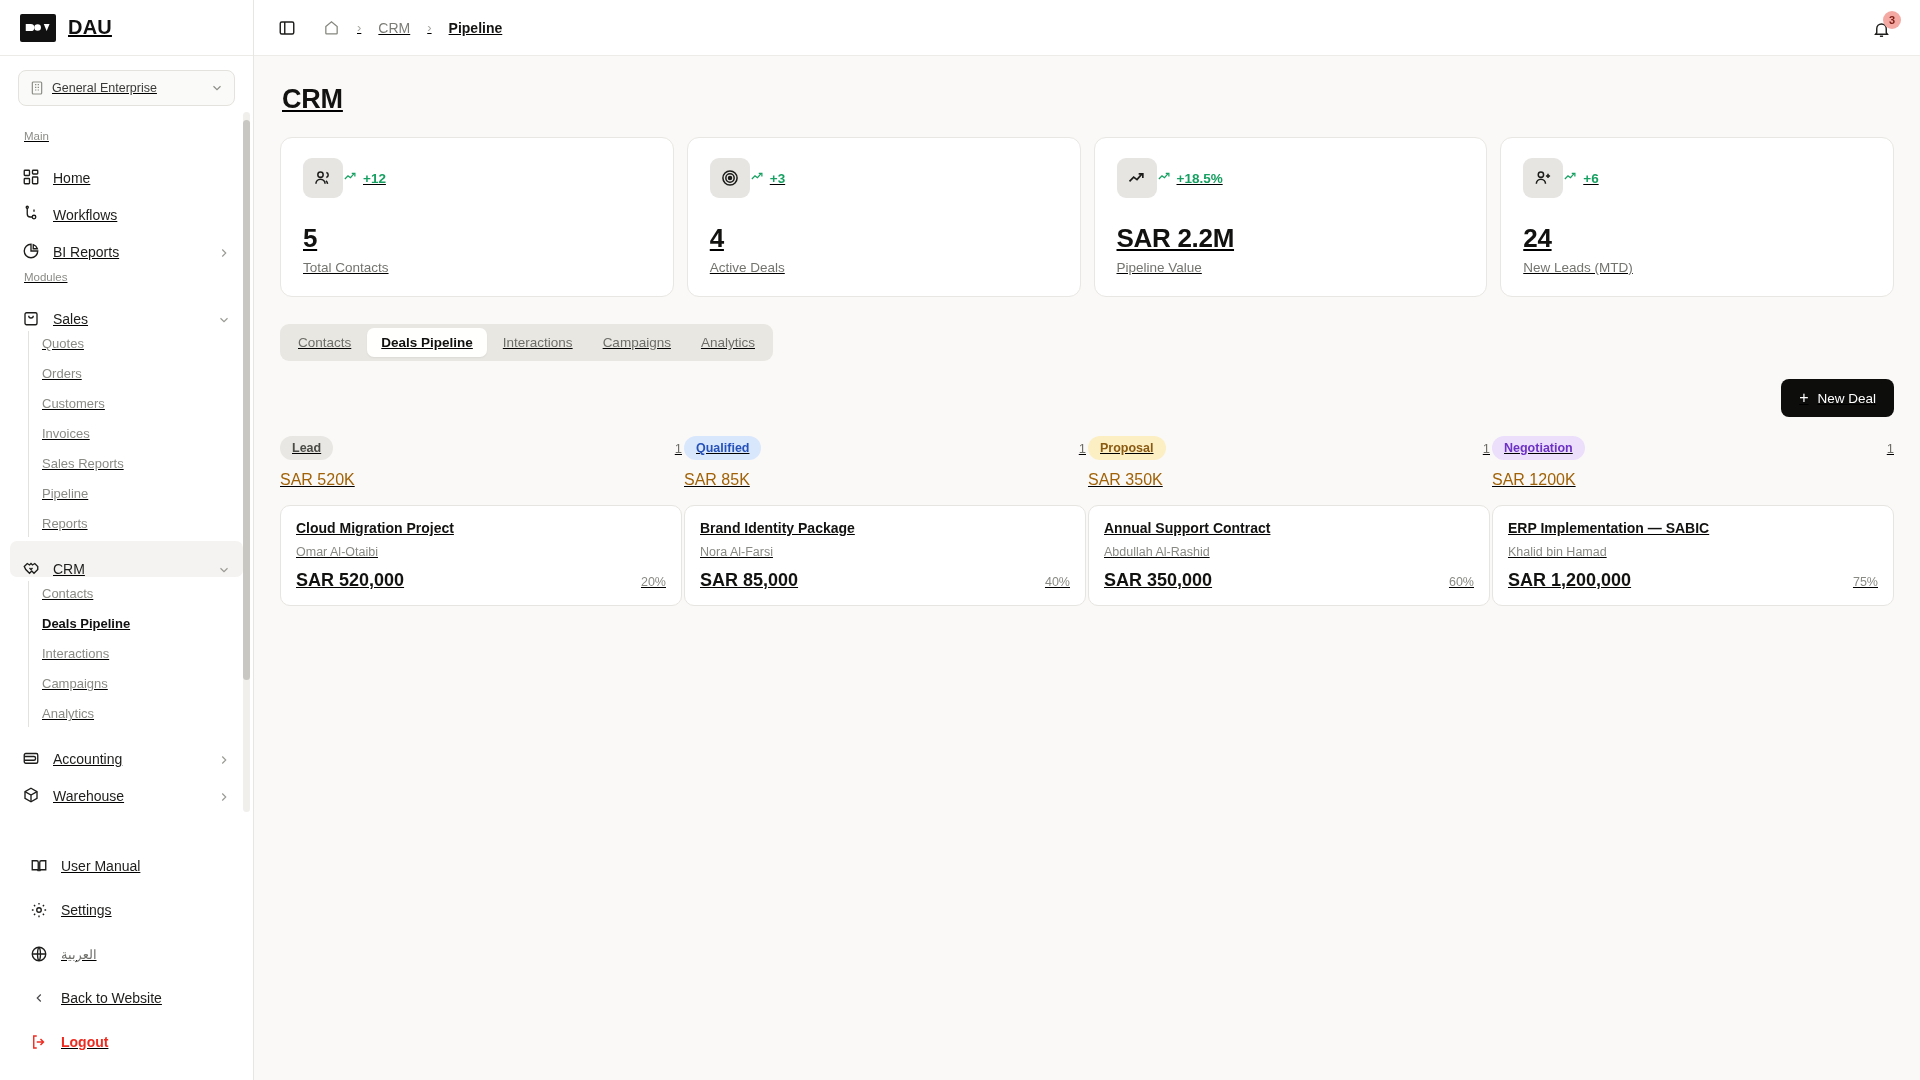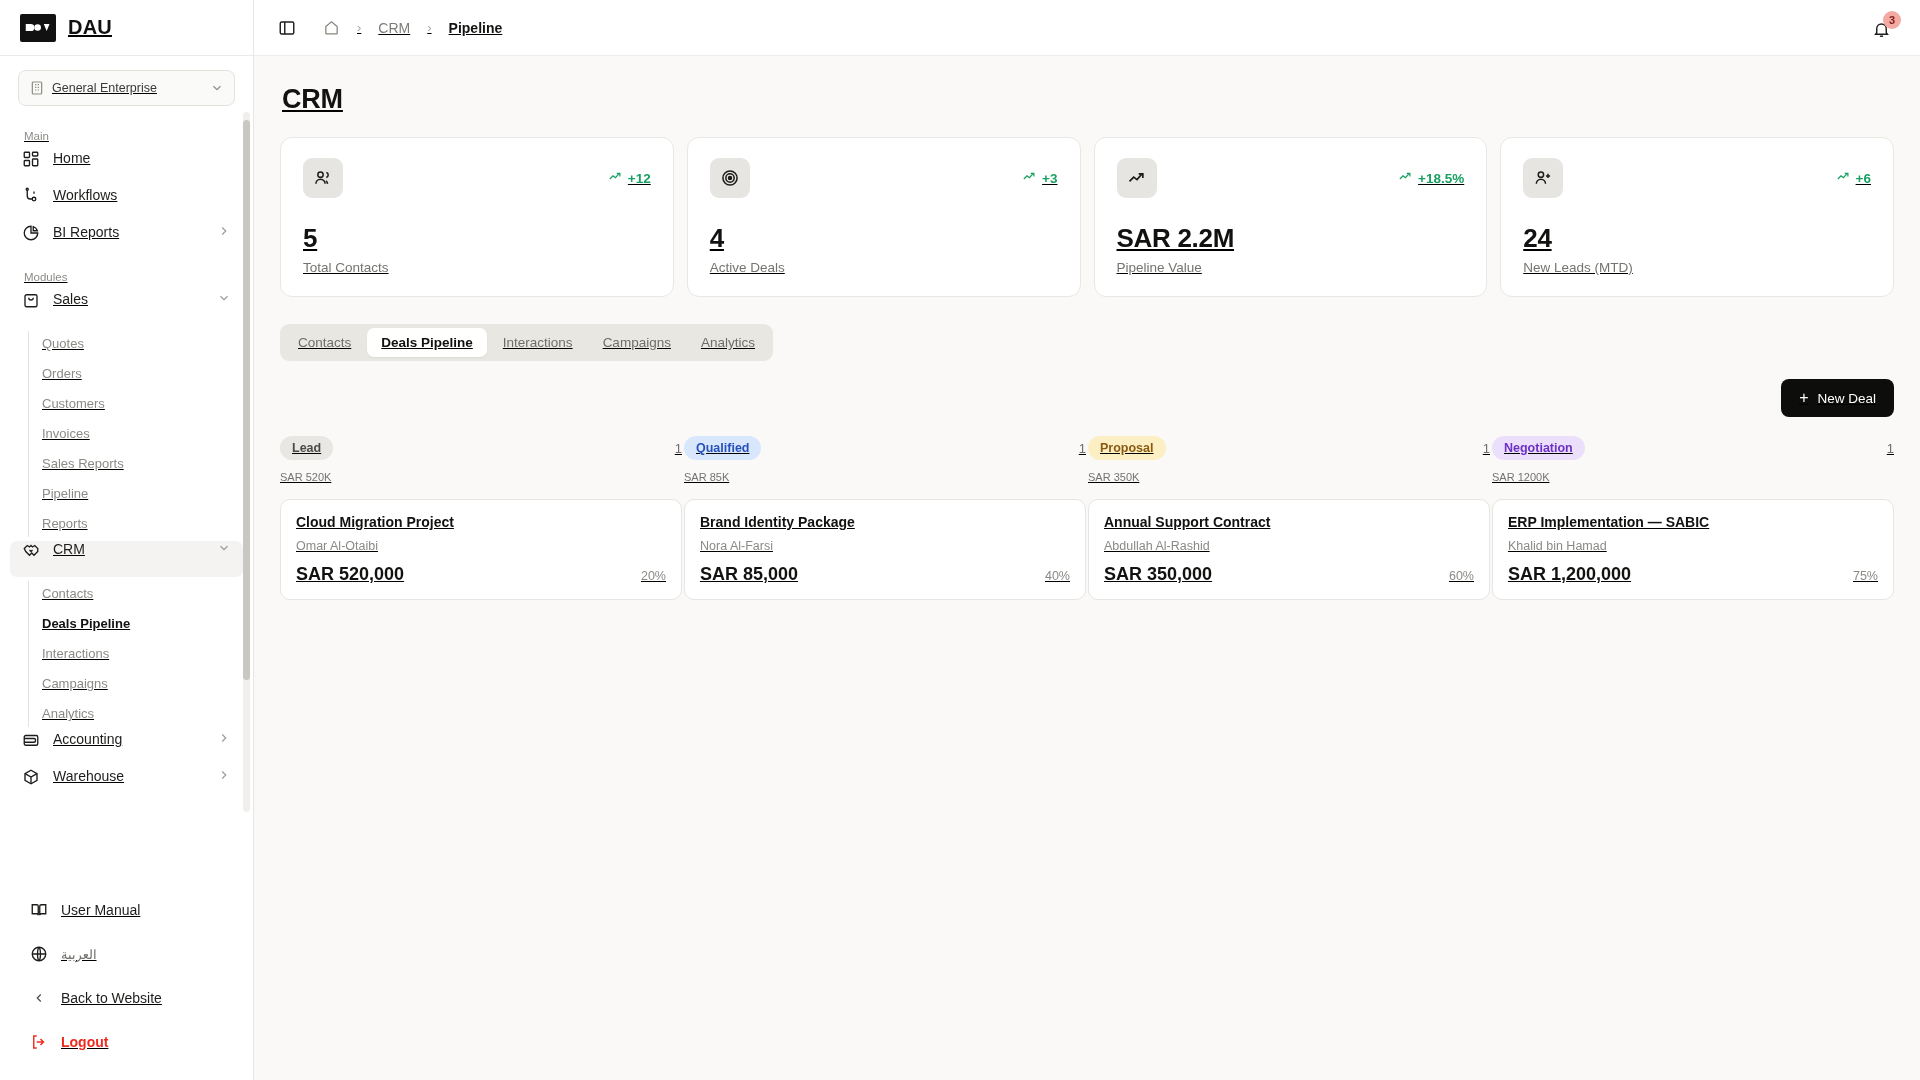--- a/index.html
+++ b/index.html
@@ -49,21 +49,21 @@
   }
   .scrollbar-thumb {
     position: absolute; right: 3px; top: 10px; width: 7px; height: 560px;
     background: #c9c7c1; border-radius: 4px;
   }
 
   .nav-section {
     font-size: 11.5px; color: #8c8c87; padding: 10px 24px 7px 24px; font-weight: 400;
   }
   .nav-item {
-    display: flex; align-items: flex-start; gap: 13px;
+    display: flex; align-items: flex-end; gap: 13px;
     height: 36px; margin: 1px 10px; padding: 0 12px;
     border-radius: 7px; cursor: pointer; color: #1d1d1b;
     font-size: 14px;
   }
   .nav-item.active-parent { background: #f4f3f1; }
   .nav-item .ic { width: 18px; height: 18px; flex: 0 0 18px; color: #1d1d1b; display:flex; }
   .nav-item .lbl { flex: 1; }
   .nav-item .chev { width: 14px; height: 14px; color: #9a9a95; }
 
   .subnav { position: relative; margin: 2px 0 2px 0; padding-left: 0; }
@@ -112,21 +112,21 @@
   }
 
   .content { flex: 1 1 auto; overflow: hidden; padding: 26px 26px 0 26px; }
   .page-title { font-size: 27px; font-weight: 700; color: #121211; margin: 2px 0 22px 2px; letter-spacing: -.2px; }
 
   .kpi-row { display: flex; gap: 13px; }
   .kpi-card {
     flex: 1 1 0; background: #ffffff; border: 1px solid #e9e7e3;
     border-radius: 12px; padding: 20px 22px 20px 22px; min-height: 160px;
   }
-  .kpi-top { display: flex; align-items: center; justify-content: space-between; }
+  .kpi-top { display: flex; align-items: center; }
   .kpi-ico-box {
     width: 40px; height: 40px; border-radius: 9px; background: #e6e5e2;
     display: flex; align-items: center; justify-content: center; color: #1b1b19;
   }
   .kpi-ico-box svg { width: 20px; height: 20px; }
   .kpi-delta { display: flex; align-items: center; gap: 5px; color: #16a061; font-size: 13.5px; font-weight: 700; }
   .kpi-delta svg { width: 15px; height: 15px; }
   .kpi-value { font-size: 26px; font-weight: 700; color: #121211; margin-top: 25px; letter-spacing: -.3px; }
   .kpi-label { font-size: 13.5px; color: #74746f; margin-top: 6px; }
 
@@ -149,21 +149,21 @@
   .new-deal-btn .plus { font-size: 16px; line-height: 1; }
 
   .pipeline { display: flex; gap: 2px; margin-top: 19px; }
   .stage-col { flex: 1 1 0; min-width: 0; }
   .stage-head { display: flex; align-items: center; justify-content: space-between; }
   .stage-chip {
     display: inline-flex; align-items: center; height: 24px; padding: 0 12px;
     border-radius: 12px; font-size: 12.5px; font-weight: 700;
   }
   .stage-count { font-size: 13px; color: #6e6e69; }
-  .stage-sum { font-size: 11px; color: #737373; margin-top: 11px; }
+  .stage-sum { font-size: 16px; color: #a16207; margin-top: 11px; }
 
   .deal-card {
     background: #ffffff; border: 1px solid #e7e5e1; border-radius: 10px;
     padding: 14px 15px 14px 15px; margin-top: 16px; cursor: pointer;
   }
   .deal-title { font-size: 14px; font-weight: 700; color: #121211; }
   .deal-owner { font-size: 12.5px; color: #8a8a85; margin-top: 9px; }
   .deal-foot { display: flex; align-items: baseline; justify-content: space-between; margin-top: 11px; }
   .deal-amount { font-size: 18px; font-weight: 700; color: #121211; }
   .deal-prob { font-size: 12.5px; color: #8a8a85; }
@@ -331,20 +331,29 @@
       <div class="foot-item">
         <span class="ic">
           <svg viewBox="0 0 24 24" width="18" height="18" fill="none" stroke="currentColor" stroke-width="1.8">
             <path d="M3 5h6a2 2 0 0 1 2 2v12a2 2 0 0 0-2-2H3z"></path>
               <path d="M21 5h-6a2 2 0 0 0-2 2v12a2 2 0 0 1 2-2h6z"></path>
           </svg>
         </span>
         <span>User Manual</span>
       </div>
 
+      <div class="foot-item">
+        <span class="ic">
+          <svg viewBox="0 0 24 24" width="18" height="18" fill="none" stroke="currentColor" stroke-width="1.8">
+            <circle cx="12" cy="12" r="3"></circle>
+            <path d="M12 2.5v2.2M12 19.3v2.2M21.5 12h-2.2M4.7 12H2.5M18.7 5.3l-1.6 1.6M6.9 17.1l-1.6 1.6M18.7 18.7l-1.6-1.6M6.9 6.9L5.3 5.3"></path>
+          </svg>
+        </span>
+        <span>Settings</span>
+      </div>
 
       <div class="foot-item">
         <span class="ic">
           <svg viewBox="0 0 24 24" width="18" height="18" fill="none" stroke="currentColor" stroke-width="1.8">
             <circle cx="12" cy="12" r="9"></circle>
               <path d="M3 12h18M12 3c2.6 2.6 2.6 15.4 0 18M12 3c-2.6 2.6-2.6 15.4 0 18"></path>
           </svg>
         </span>
         <span class="ar">العربية</span>
       </div>

